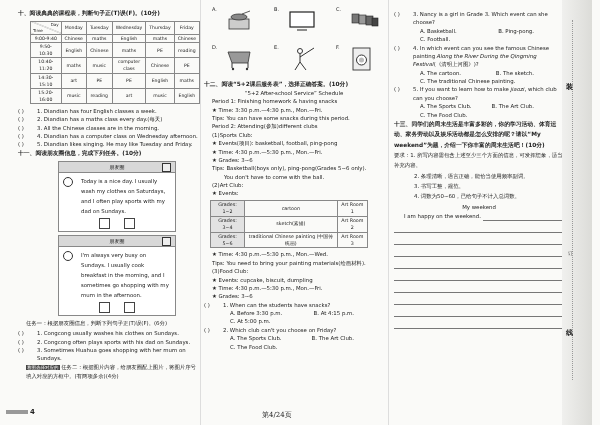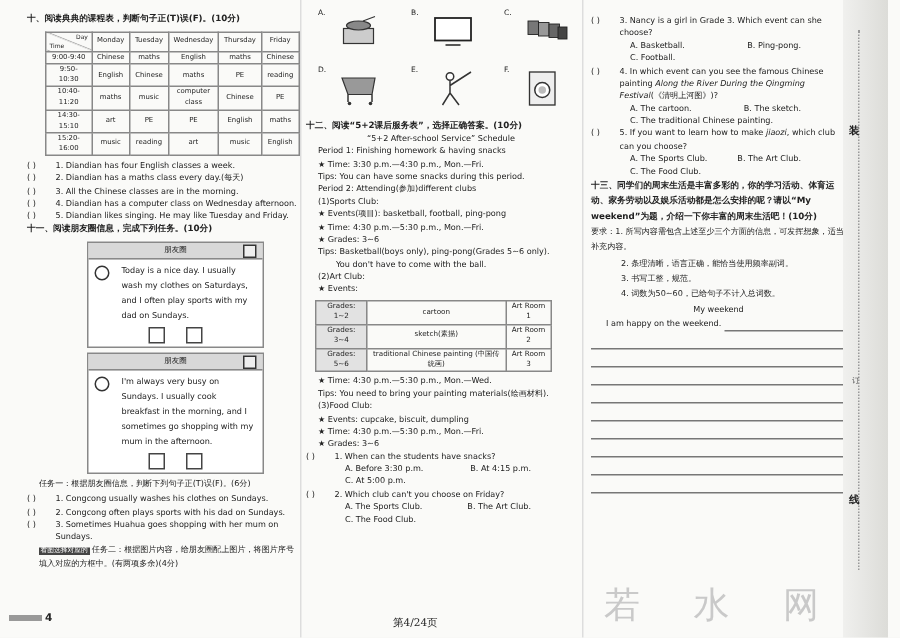--- a/index.html
+++ b/index.html
@@ -346,14 +346,13 @@
     </div>
   </div>
 
   <div class="strip">
     <div class="dots"></div>
     <span class="mark" style="top:82px">装</span>
     <span class="num" style="top:250px">订</span>
     <span class="mark" style="top:328px">线</span>
   </div>
 
-  <div class="watermark">若 水 网</div>
 </div>
 
 </body></html>

